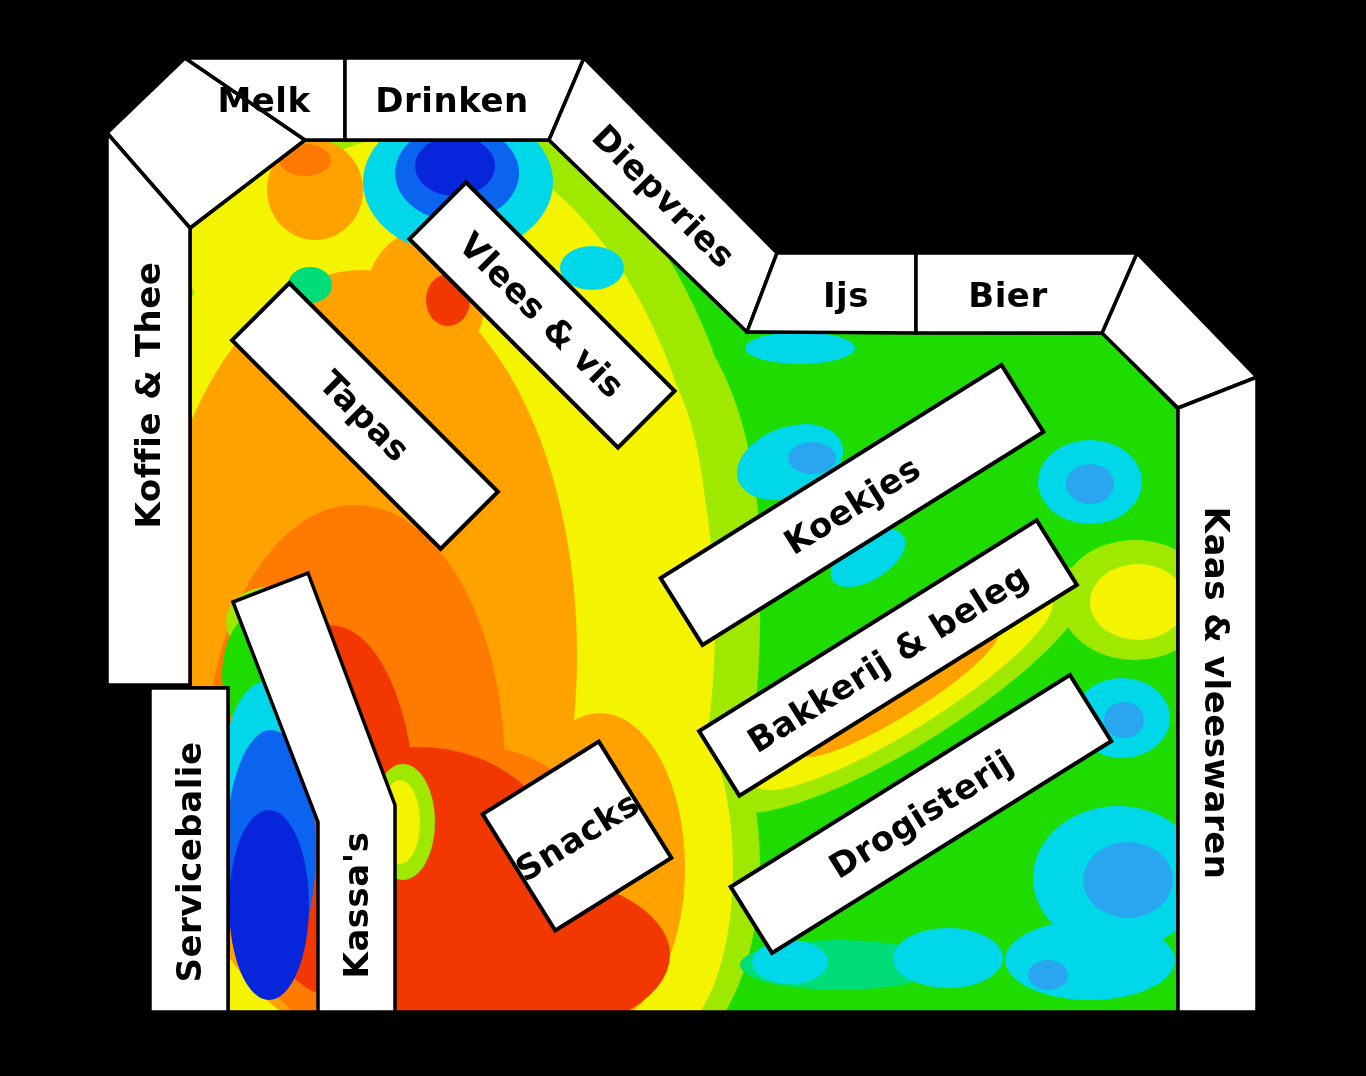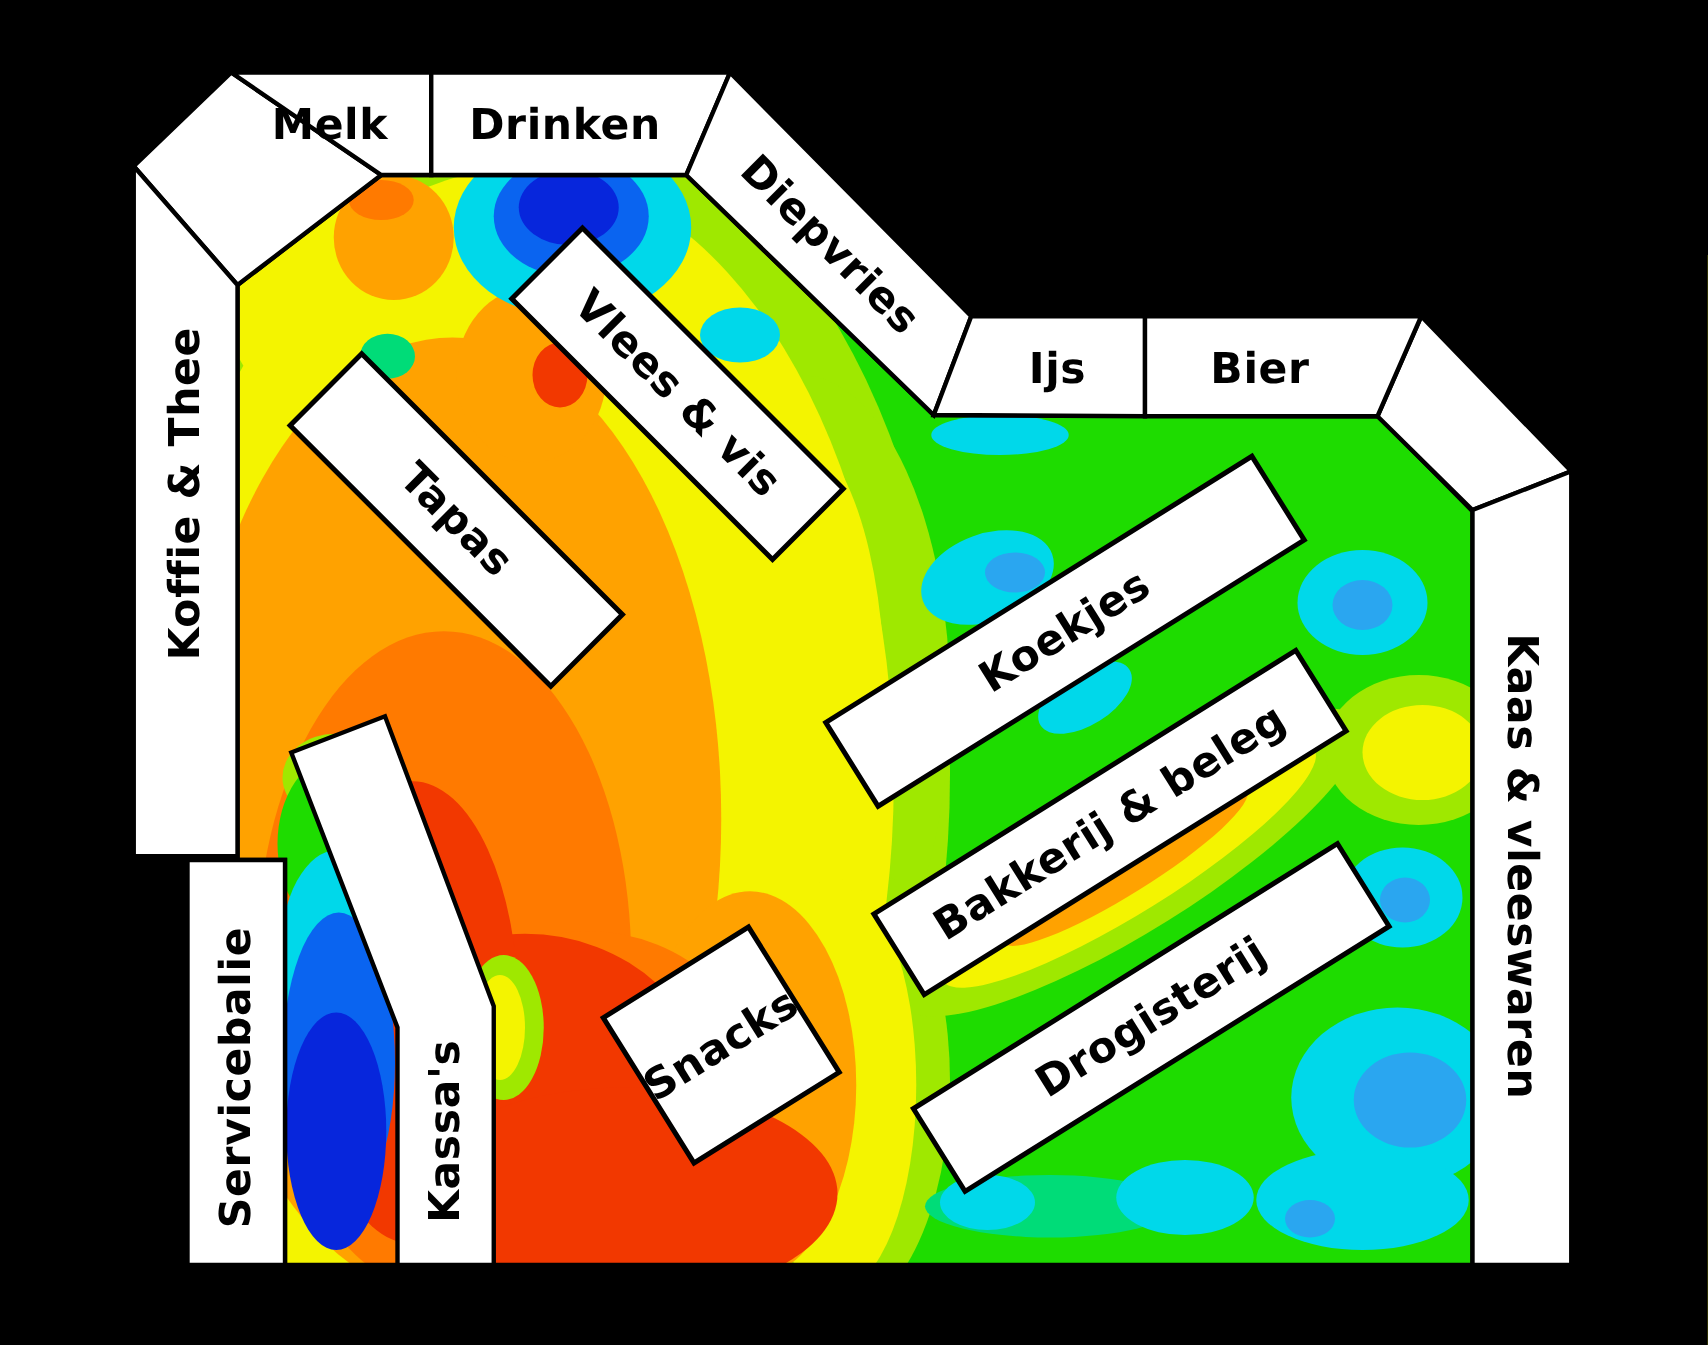--- a/index.html
+++ b/index.html
@@ -1,16 +1,16 @@
 <!DOCTYPE html>
 <html><head>
 <meta charset="utf-8">
 <style>
   html,body{margin:0;padding:0;background:#000;}
-  .stage{position:relative;width:1366px;height:1076px;background:#c2410c;overflow:hidden;
+  .stage{position:relative;width:1366px;height:1076px;background:#737373;overflow:hidden;
          font-family:"DejaVu Sans","Liberation Sans",sans-serif;}
   svg{display:block;}
   .band{fill:#ffffff;stroke:#000000;stroke-width:3.5;stroke-linejoin:miter;}
   .shelf{fill:#ffffff;stroke:#000000;stroke-width:4;stroke-linejoin:miter;}
   .lbl{font-size:34px;font-weight:bold;fill:#000000;letter-spacing:0.5px;}
   .outline{fill:none;stroke:#000000;stroke-width:3.5;}
   .green{fill:#1edc00}.yg{fill:#9fe800}.yellow{fill:#f4f400}.orange{fill:#ffa200}
   .dorange{fill:#ff7a00}.red{fill:#f23800}.teal{fill:#00dc78}
   .cyan{fill:#00d8ea}.ltblue{fill:#2aa6f0}.blue{fill:#0a64f0}.deepblue{fill:#0726dc}
 </style>

